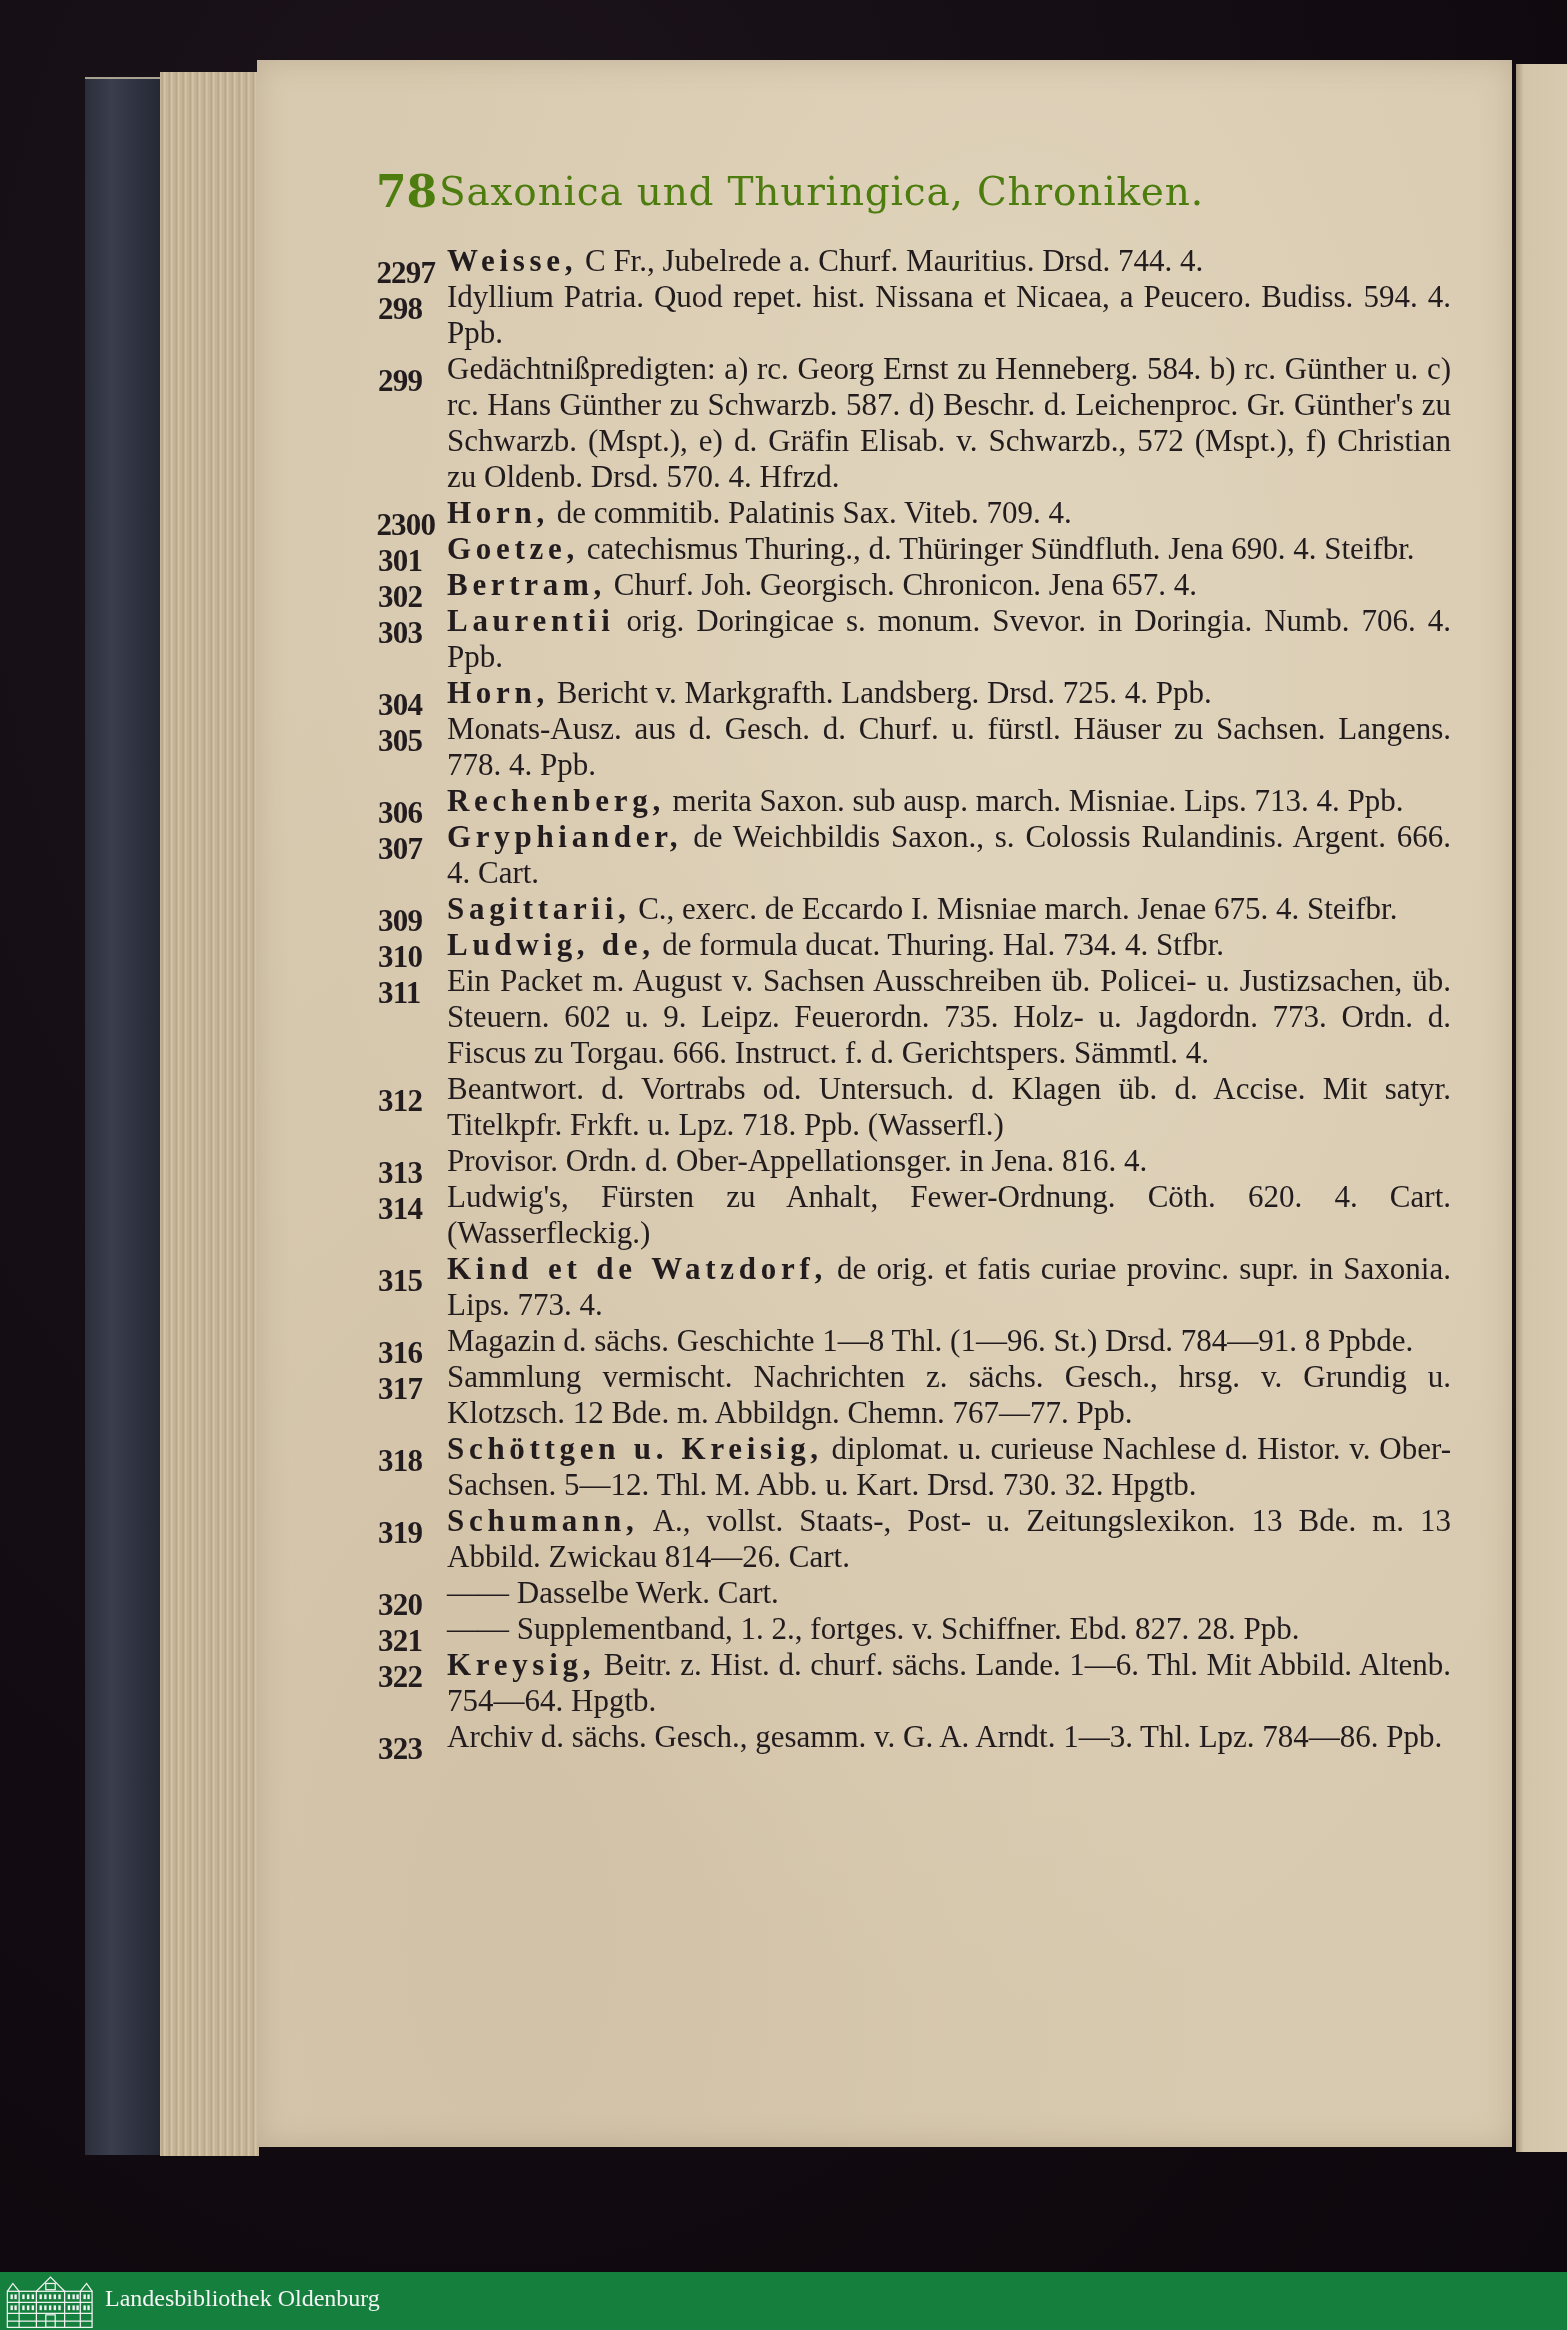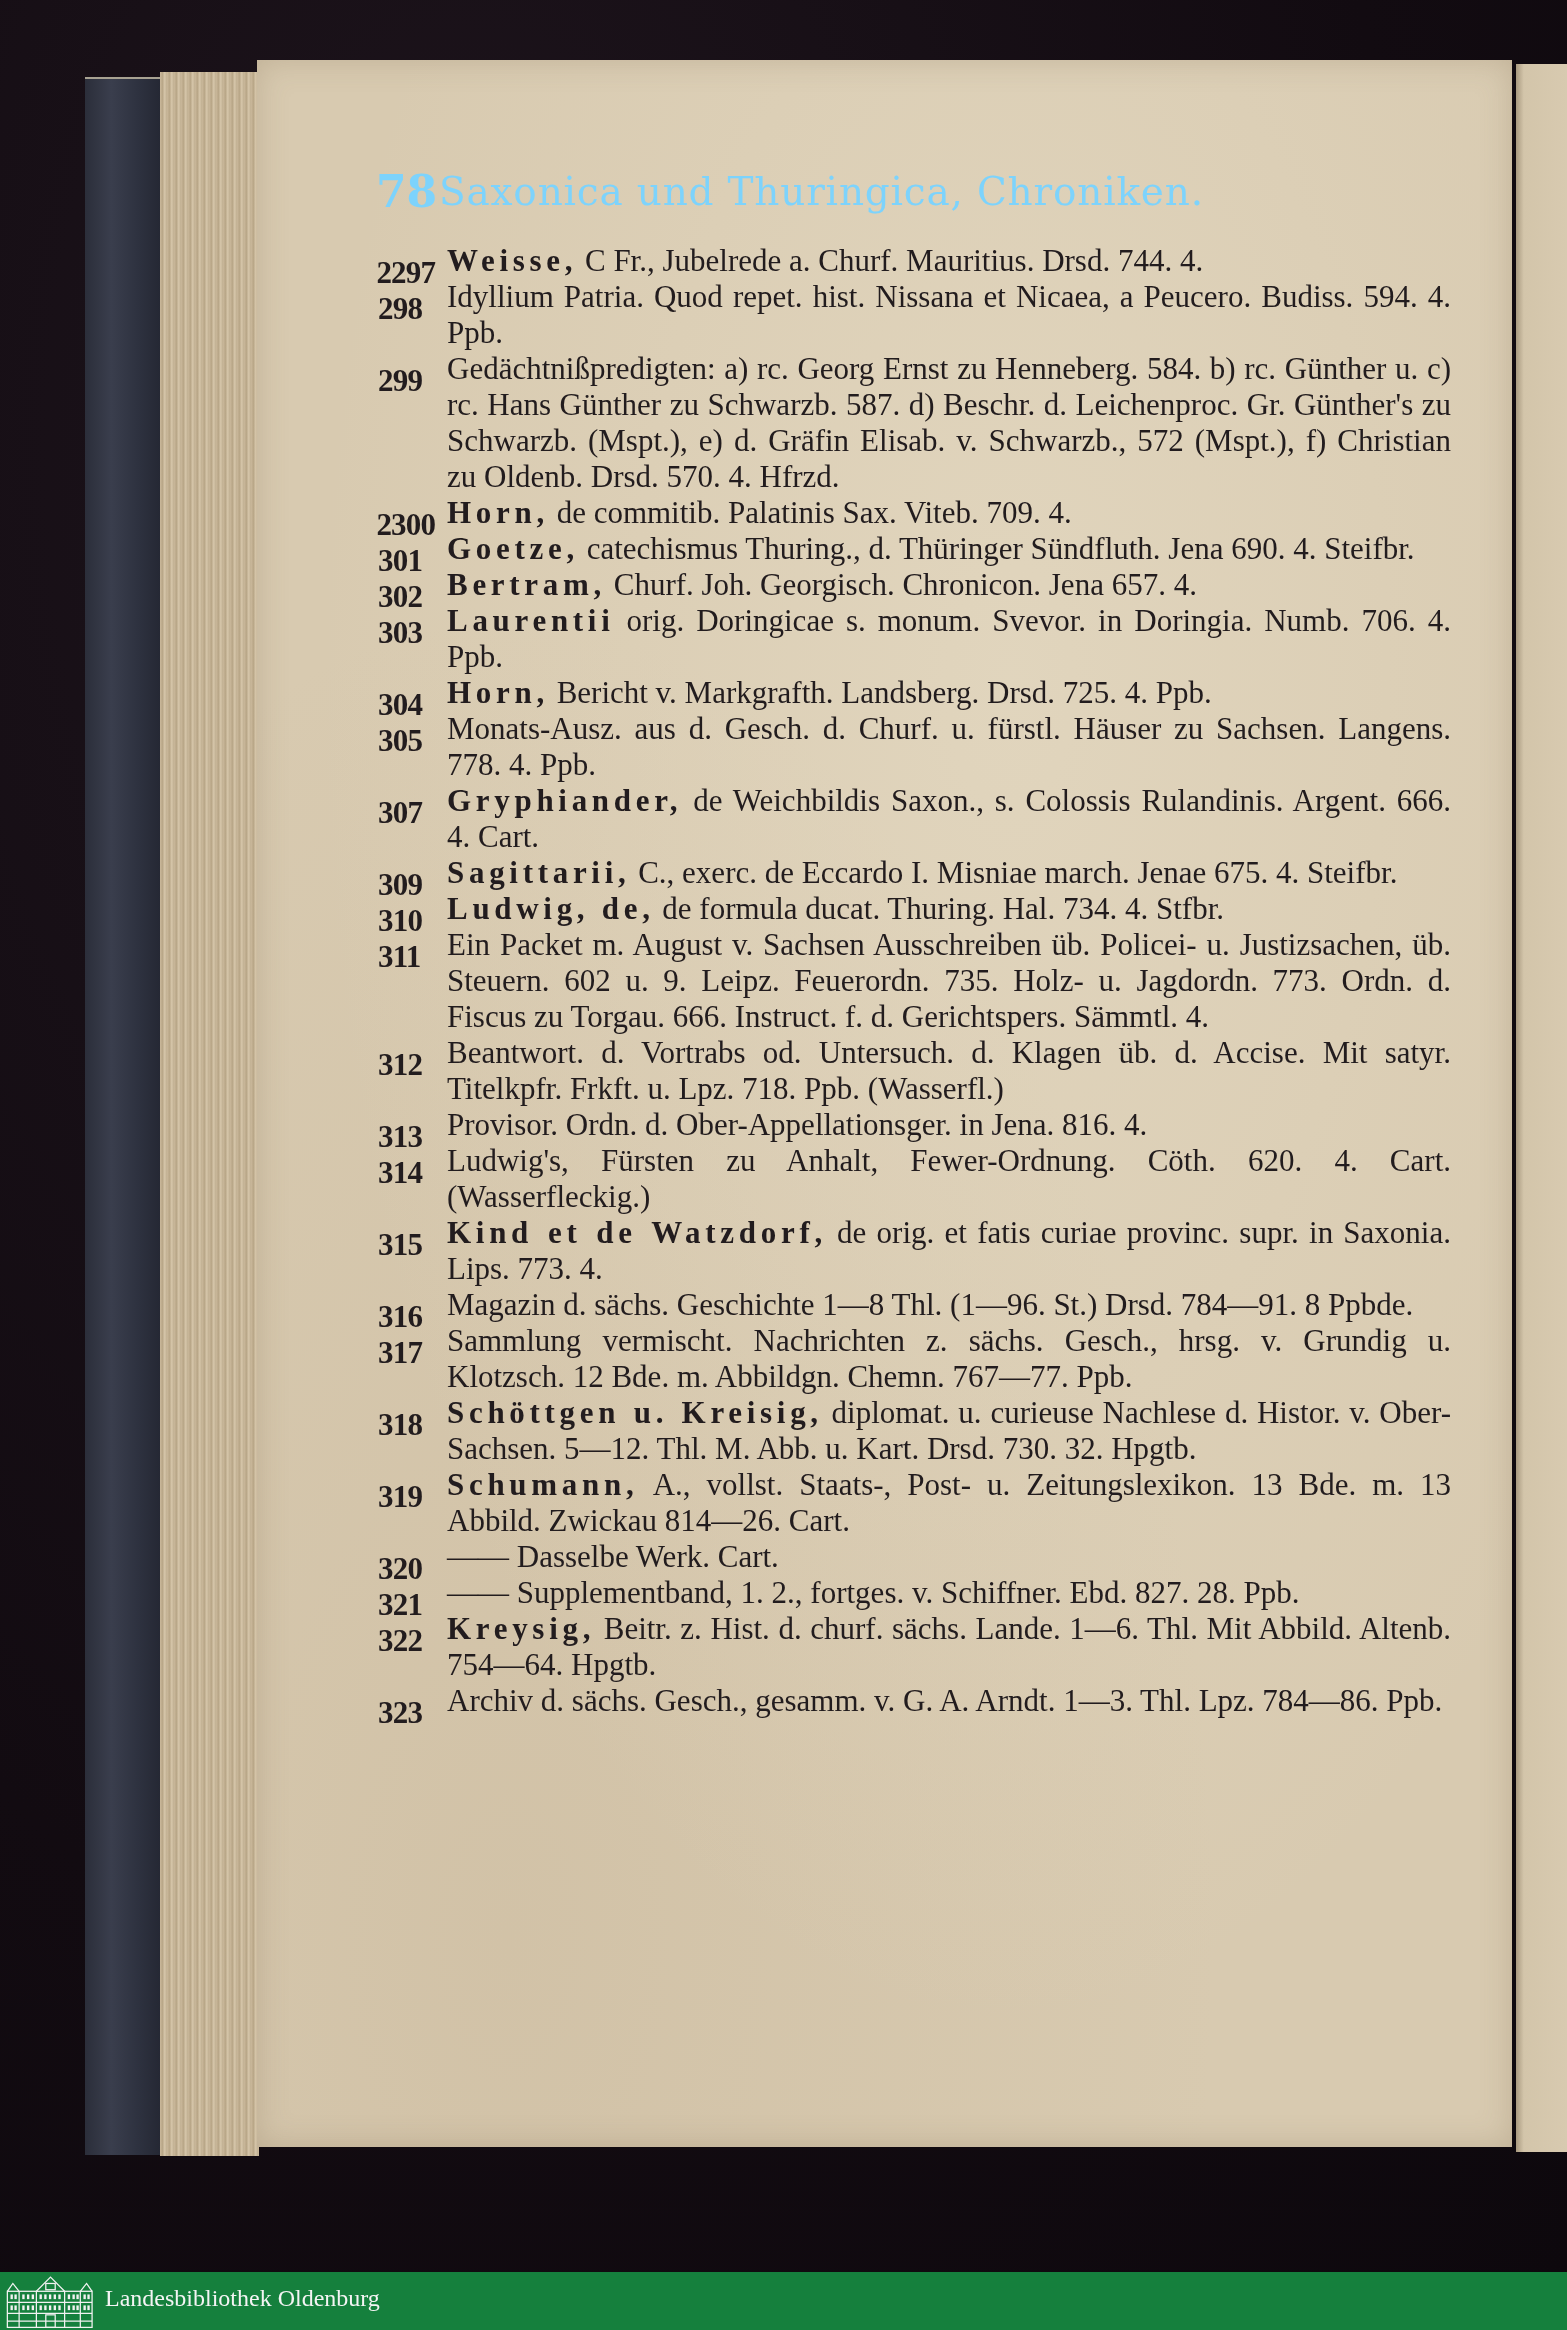--- a/index.html
+++ b/index.html
@@ -48,21 +48,21 @@
       position: absolute;
       left: 1516px; top: 64px;
       width: 51px; height: 2088px;
       background: linear-gradient(90deg, #a8997f 0px, #d3c5aa 7.8px, #d8cab0 100%);
     }
     .header {
       position: absolute;
       left: 376px; top: 166px;
       width: 1066px;
       height: 55px;
-      color: #7dd3fc;
+      color: #4d7c0f;
     }
     .page-number {
       position: absolute;
       left: 0; top: 0;
       font-size: 44px;
       font-weight: bold;
       font-family: "DejaVu Serif", serif;
     }
     .running-title {
       position: absolute;
@@ -169,20 +169,24 @@
       <span class="entry-number">303</span>
       <span class="entry-text"><span class="author">Laurentii</span> <span>orig. Doringicae s. monum. Svevor. in Doringia. Numb. 706. 4. Ppb.</span></span>
     </div>
     <div class="entry">
       <span class="entry-number">304</span>
       <span class="entry-text"><span class="author">Horn,</span> <span>Bericht v. Markgrafth. Landsberg. Drsd. 725. 4. Ppb.</span></span>
     </div>
     <div class="entry">
       <span class="entry-number">305</span>
       <span class="entry-text"><span>Monats-Ausz. aus d. Gesch. d. Churf. u. fürstl. Häuser zu Sachsen. Langens. 778. 4. Ppb.</span></span>
+    </div>
+    <div class="entry">
+      <span class="entry-number">306</span>
+      <span class="entry-text"><span class="author">Rechenberg,</span> <span>merita Saxon. sub ausp. march. Misniae. Lips. 713. 4. Ppb.</span></span>
     </div>
     <div class="entry">
       <span class="entry-number">307</span>
       <span class="entry-text"><span class="author">Gryphiander,</span> <span>de Weichbildis Saxon., s. Colossis Rulandinis. Argent. 666. 4. Cart.</span></span>
     </div>
     <div class="entry">
       <span class="entry-number">309</span>
       <span class="entry-text"><span class="author">Sagittarii,</span> <span>C., exerc. de Eccardo I. Misniae march. Jenae 675. 4. Steifbr.</span></span>
     </div>
     <div class="entry">

